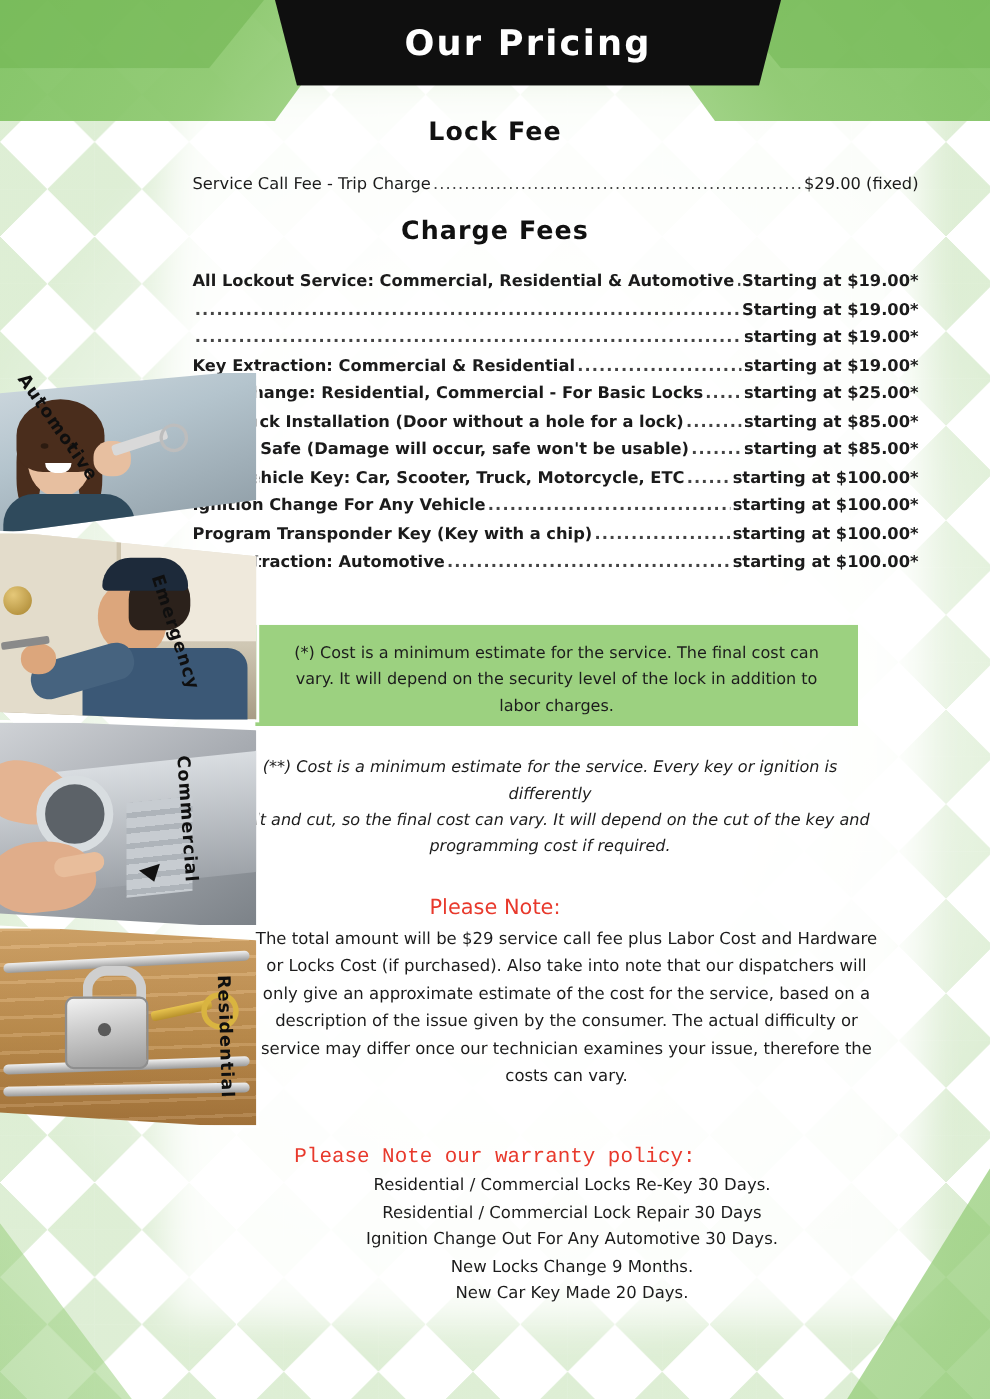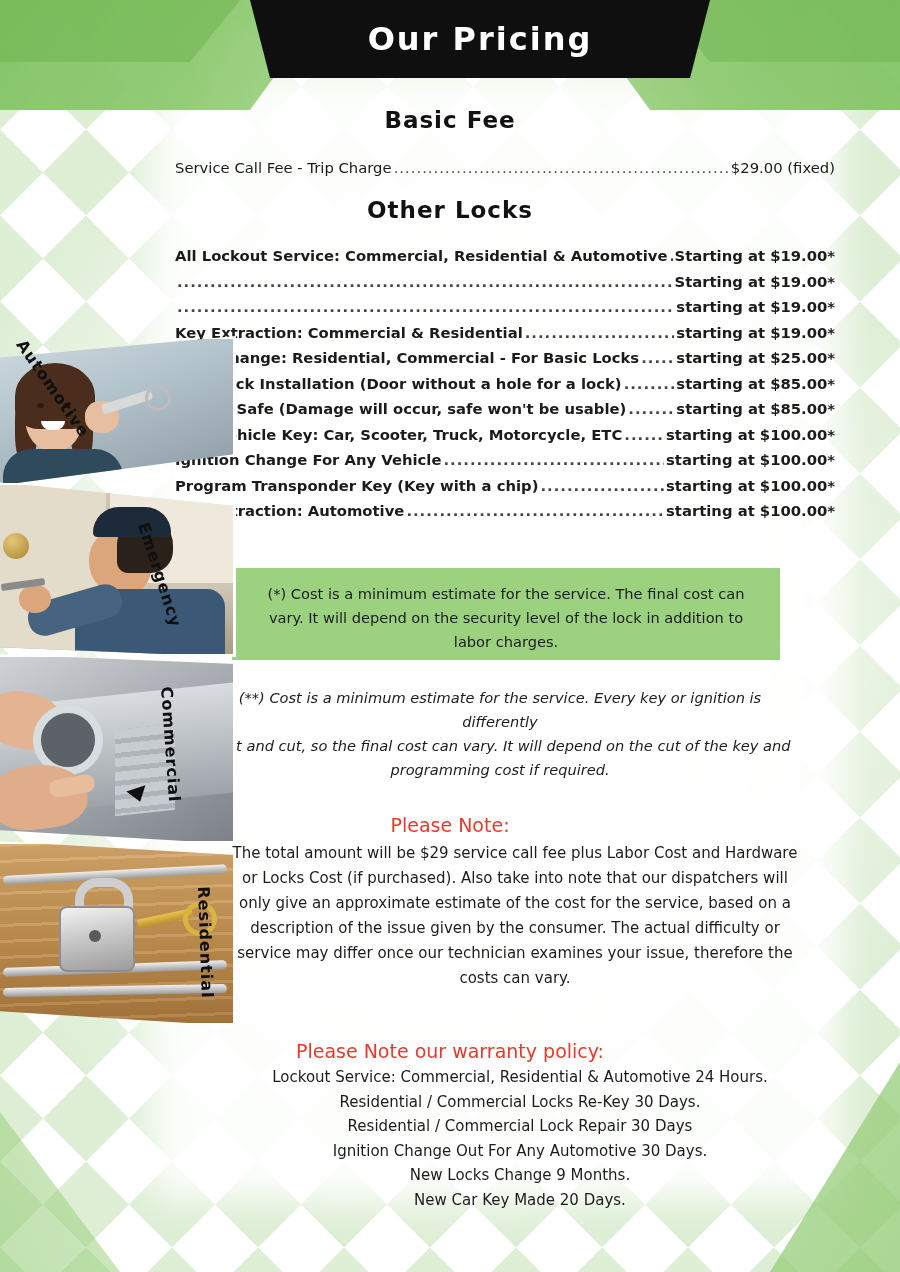--- a/index.html
+++ b/index.html
@@ -191,21 +191,21 @@
 
   
   .red-heading {
     position: absolute;
     width: 100%;
     text-align: center;
     color: #e8392c;
     font-size: 19px;
   }
   #please-note-heading { top: 814px; }
-  #warranty-heading { top: 1040px; }
+  #warranty-heading { top: 1040px; font-family: Liberation Mono, monospace; }
 
   .body-para {
     position: absolute;
     left: 225px;
     top: 841px;
     width: 580px;
     text-align: center;
     font-size: 15px;
     line-height: 25px;
     color: #1c1c1c;
@@ -441,31 +441,31 @@
   <div class="wedge wedge-tl2"></div>
   <div class="wedge wedge-tr"></div>
   <div class="wedge wedge-tr2"></div>
   <div class="wedge wedge-br"></div>
   <div class="wedge wedge-bl"></div>
 
   <div class="title-banner">
     <div class="title-text">Our Pricing</div>
   </div>
 
-  <div class="section-heading" id="basic-fee-heading">Basic Fee</div>
+  <div class="section-heading" id="basic-fee-heading">Lock Fee</div>
 
   <div class="fee-list" id="basic-fee-list">
     <div class="fee-line">
       <span class="fee-desc">Service Call Fee - Trip Charge</span>
       <span class="fee-dots">................................................................................</span>
       <span class="fee-price">$29.00 (fixed)</span>
     </div>
   </div>
 
-  <div class="section-heading" id="other-fees-heading">Other Locks</div>
+  <div class="section-heading" id="other-fees-heading">Charge Fees</div>
 
   <div class="fee-list" id="other-fees-list">
     <div class="fee-line">
       <span class="fee-desc">All Lockout Service: Commercial, Residential &amp; Automotive</span>
       <span class="fee-dots">................................................................................</span>
       <span class="fee-price">Starting at $19.00*</span>
     </div>
     <div class="fee-line">
       <span class="fee-dots">................................................................................</span>
       <span class="fee-price">Starting at $19.00*</span>
@@ -523,21 +523,20 @@
   <div class="note-plain">
     <div>(**) Cost is a minimum estimate for the service. Every key or ignition is differently</div>
     <div>built and cut, so the final cost can vary. It will depend on the cut of the key and programming cost if required.</div>
   </div>
 
   <div class="red-heading" id="please-note-heading">Please Note:</div>
   <div class="body-para">The total amount will be $29 service call fee plus Labor Cost and Hardware or Locks Cost (if purchased). Also take into note that our dispatchers will only give an approximate estimate of the cost for the service, based on a description of the issue given by the consumer. The actual difficulty or service may differ once our technician examines your issue, therefore the costs can vary.</div>
 
   <div class="red-heading" id="warranty-heading">Please Note our warranty policy:</div>
   <div class="warranty-list">
-    <div>Lockout Service: Commercial, Residential &amp; Automotive 24 Hours.</div>
     <div>Residential / Commercial Locks Re-Key 30 Days.</div>
     <div>Residential / Commercial Lock Repair 30 Days</div>
     <div>Ignition Change Out For Any Automotive 30 Days.</div>
     <div>New Locks Change 9 Months.</div>
     <div>New Car Key Made 20 Days.</div>
   </div>
 
   <div class="collage">
 
     <div class="photo ph1">

